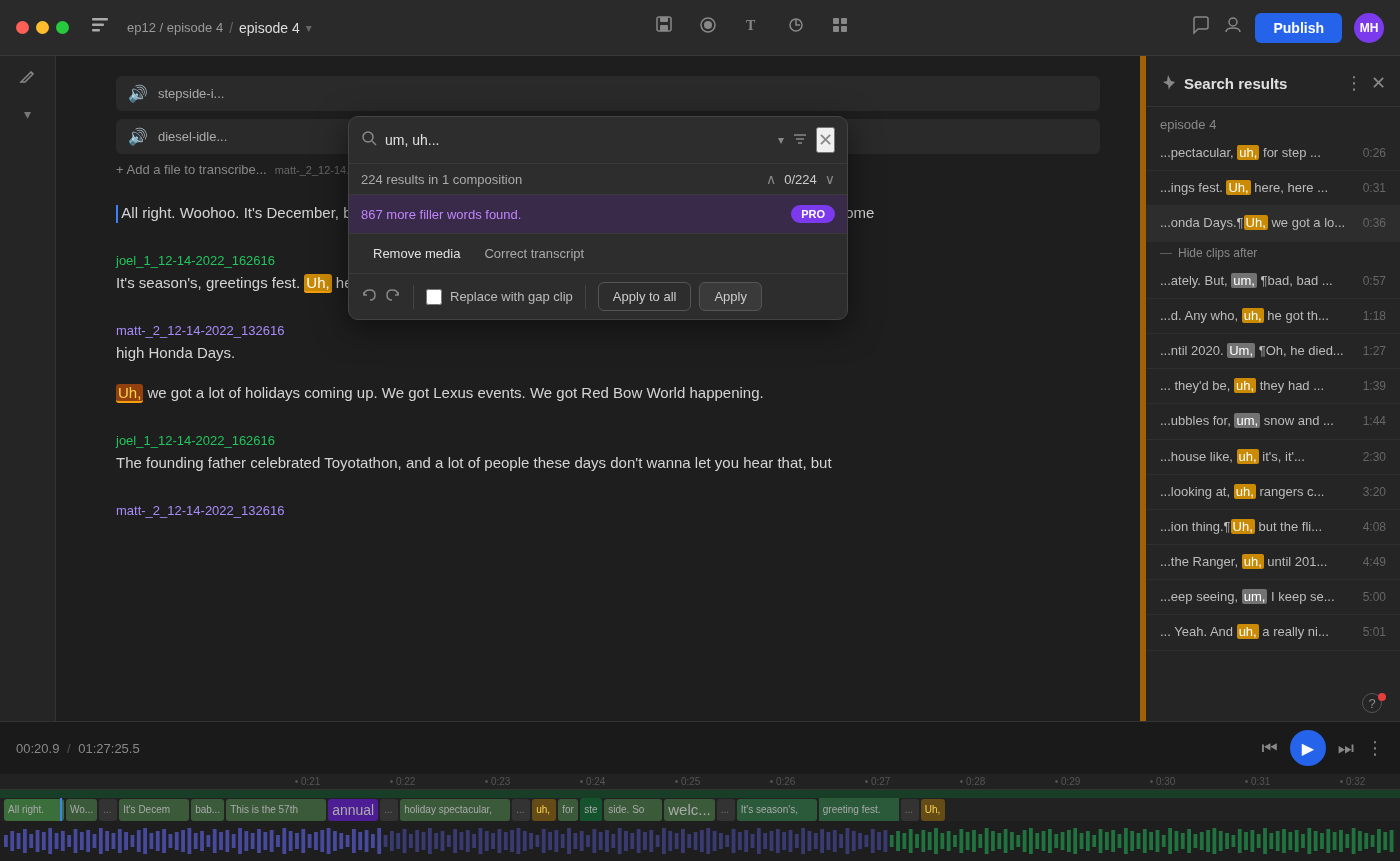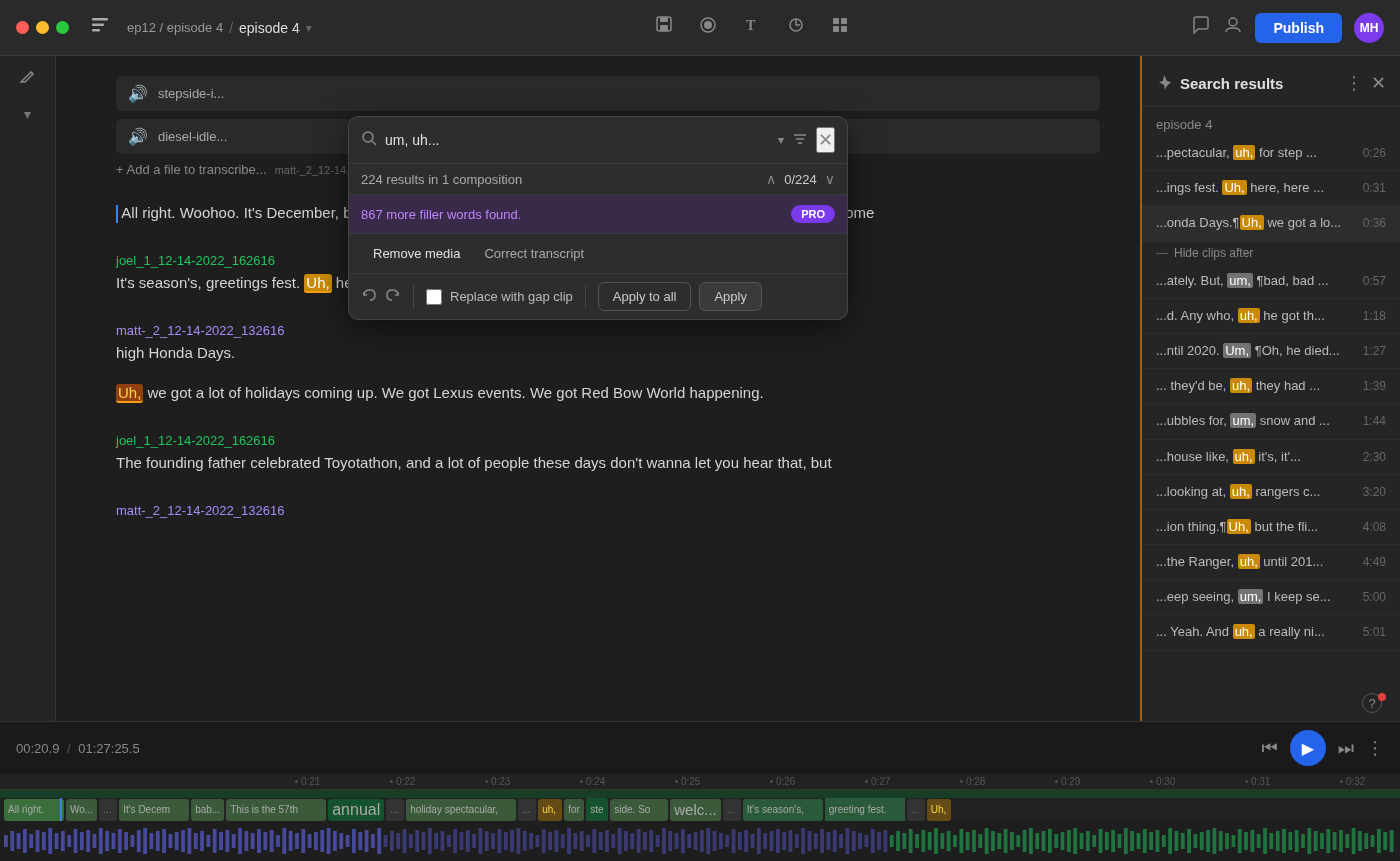--- a/index.html
+++ b/index.html
@@ -199,21 +199,21 @@
     .text-para { font-size: 15px; color: #d4d4d4; line-height: 1.6; }
     .highlighted-word { background: #ca8a04; color: #fff; border-radius: 3px; padding: 0 2px; border-bottom: 2px solid #f59e0b; }
     .highlighted-word2 { background: #92400e; color: #fcd34d; border-radius: 3px; padding: 0 2px; border-bottom: 2px solid #f59e0b; }
     .add-file-btn { color: #888; font-size: 13px; cursor: pointer; display: flex; align-items: center; gap: 4px; }
     .cursor-line { border-left: 2px solid #3b82f6; height: 18px; display: inline-block; vertical-align: middle; }
 
     
     .right-panel {
       width: 260px;
       background: #252525;
-      border-left: 2px solid #a16207;
+      border-left: 6px solid #a16207;
       display: flex;
       flex-direction: column;
       flex-shrink: 0;
     }
     .rp-header {
       display: flex;
       align-items: center;
       padding: 16px 14px 12px;
       border-bottom: 1px solid #333;
       gap: 8px;
@@ -647,21 +647,21 @@
     <div style="height:8px;background:#16a34a44;display:flex;align-items:center;"></div>
 
     <div style="flex:1;background:#222;position:relative;overflow:hidden;display:flex;align-items:center;">
       <div style="position:absolute;left:0;right:0;top:0;bottom:0;display:flex;align-items:center;padding:0 4px;gap:2px;">
         <div style="background:#3a6e3a;height:22px;border-radius:3px;display:flex;align-items:center;padding:0 4px;font-size:10px;color:#aaa;min-width:60px;">All right.</div>
         <div style="background:#3a5a3a;height:22px;border-radius:3px;display:flex;align-items:center;padding:0 4px;font-size:10px;color:#aaa;min-width:30px;">Wo...</div>
         <div style="background:#333;height:22px;border-radius:3px;display:flex;align-items:center;padding:0 4px;font-size:10px;color:#777;min-width:18px;">...</div>
         <div style="background:#3a5a3a;height:22px;border-radius:3px;display:flex;align-items:center;padding:0 4px;font-size:10px;color:#aaa;min-width:70px;">It's Decem</div>
         <div style="background:#3a5a3a;height:22px;border-radius:3px;display:flex;align-items:center;padding:0 4px;font-size:10px;color:#aaa;min-width:28px;">bab...</div>
         <div style="background:#3a5a3a;height:22px;border-radius:3px;display:flex;align-items:center;padding:0 4px;font-size:10px;color:#aaa;min-width:100px;">This is the 57th</div>
-        <div style="background:#14532d;height:22px;border-radius:3px;display:flex;align-items:center;padding:0 4px;font-size:16px;color:#aaa;min-width:44px;">annual</div>
+        <div style="background:#4c1d95;height:22px;border-radius:3px;display:flex;align-items:center;padding:0 4px;font-size:14px;color:#aaa;min-width:44px;">annual</div>
         <div style="background:#333;height:22px;border-radius:3px;display:flex;align-items:center;padding:0 4px;font-size:10px;color:#777;min-width:18px;">...</div>
         <div style="background:#3a5a3a;height:22px;border-radius:3px;display:flex;align-items:center;padding:0 4px;font-size:10px;color:#aaa;min-width:110px;">holiday spectacular,</div>
         <div style="background:#333;height:22px;border-radius:3px;display:flex;align-items:center;padding:0 4px;font-size:10px;color:#777;min-width:18px;">...</div>
         <div style="background:#ca8a0466;height:22px;border-radius:3px;display:flex;align-items:center;padding:0 4px;font-size:10px;color:#fcd34d;min-width:24px;">uh,</div>
         <div style="background:#3a5a3a;height:22px;border-radius:3px;display:flex;align-items:center;padding:0 4px;font-size:10px;color:#aaa;min-width:20px;">for</div>
         <div style="background:#14532d;height:24px;border-radius:3px;display:flex;align-items:center;padding:0 4px;font-size:10px;color:#aaa;min-width:22px;">ste</div>
         <div style="background:#3a5a3a;height:22px;border-radius:3px;display:flex;align-items:center;padding:0 4px;font-size:10px;color:#aaa;min-width:58px;">side. So</div>
         <div style="background:#3a5a3a;height:22px;border-radius:3px;display:flex;align-items:center;padding:0 4px;font-size:15px;color:#aaa;min-width:44px;">welc...</div>
         <div style="background:#333;height:22px;border-radius:3px;display:flex;align-items:center;padding:0 4px;font-size:10px;color:#777;min-width:18px;">...</div>
         <div style="background:#2a5a3a;height:22px;border-radius:3px;display:flex;align-items:center;padding:0 4px;font-size:10px;color:#aaa;min-width:80px;">It's season's,</div>

